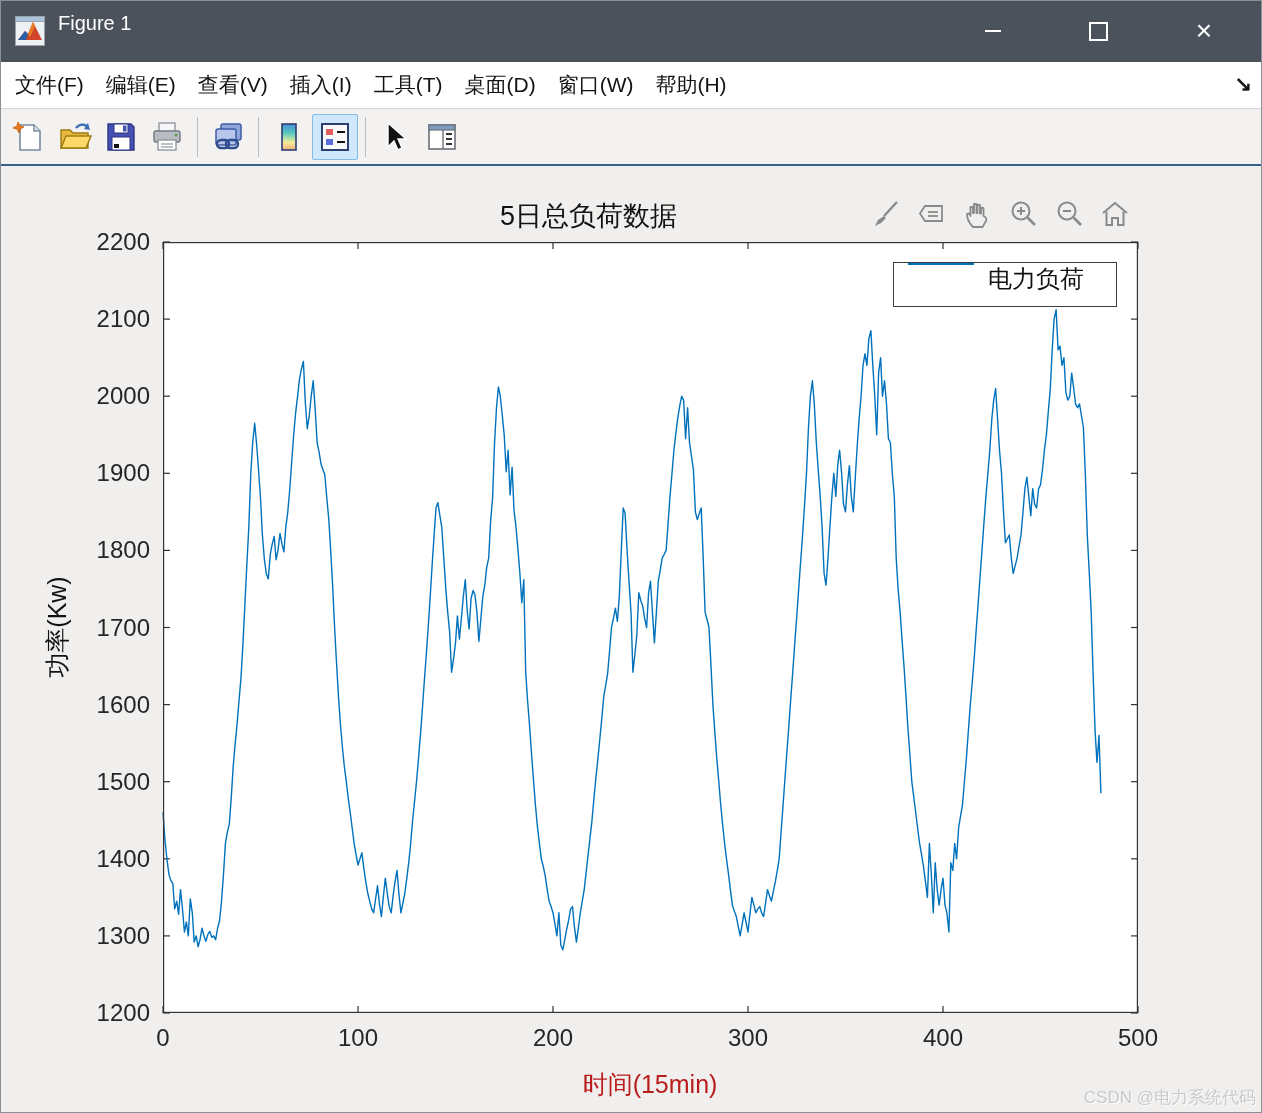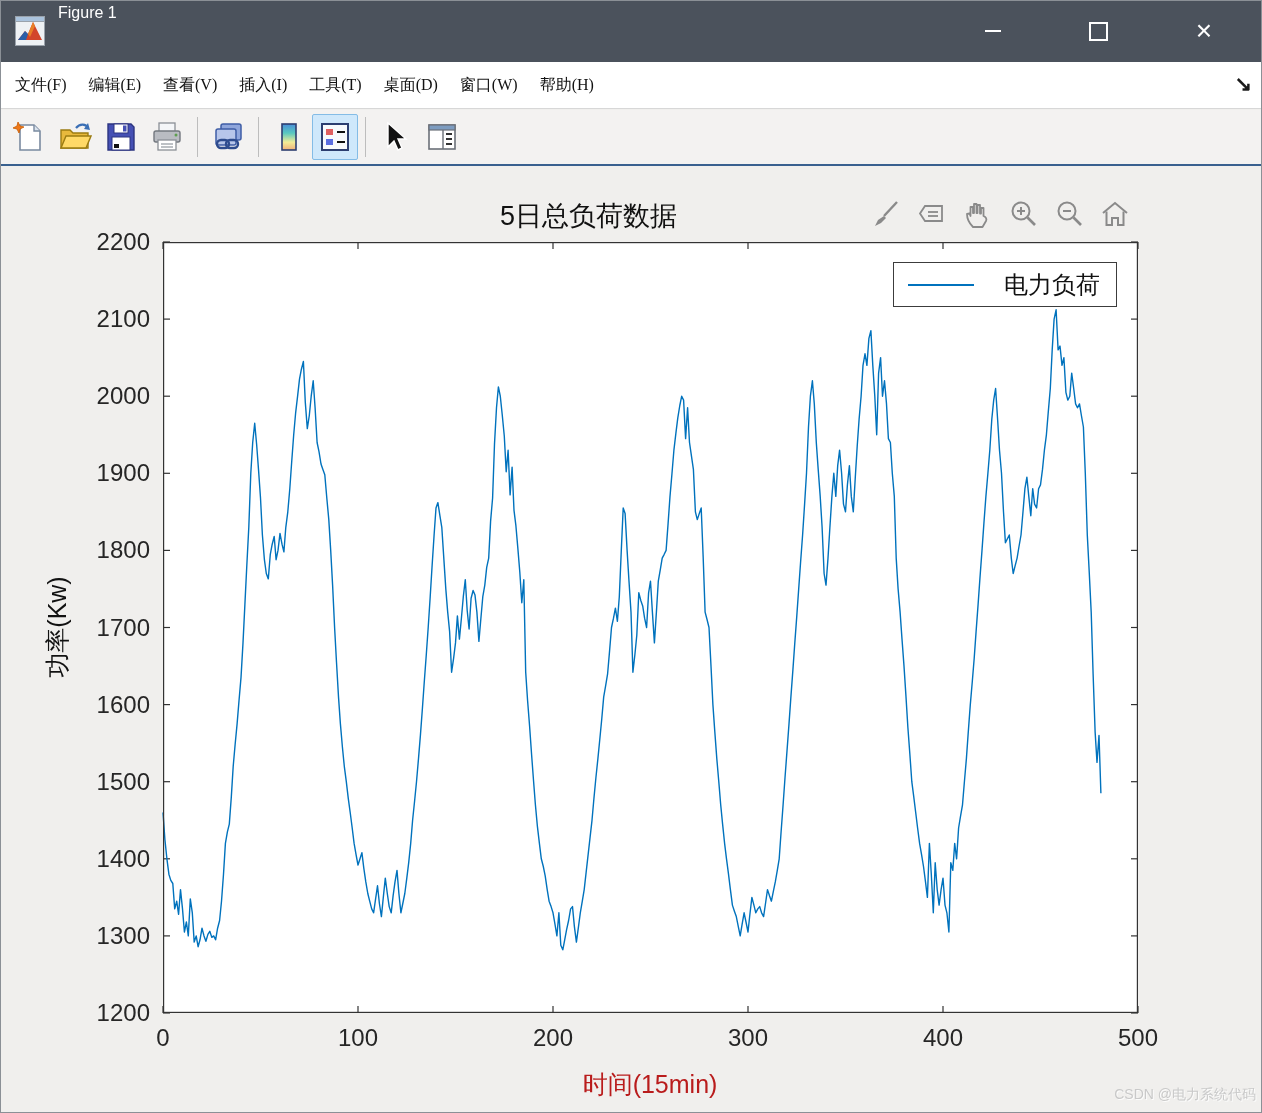--- a/index.html
+++ b/index.html
@@ -2,31 +2,31 @@
 <html><head>
 <meta charset="utf-8">
 <style>
   html,body{margin:0;padding:0;width:1262px;height:1113px;overflow:hidden;
     font-family:"Liberation Sans", sans-serif;background:#f0efed;}
   .frame{position:fixed;inset:0;border:1px solid #8b9096;pointer-events:none;z-index:99;}
 
   
   .titlebar{position:absolute;left:0;top:0;width:1262px;height:62px;background:#4b525c;}
   .app-icon{position:absolute;left:15px;top:16px;width:30px;height:30px;}
-  .win-title{position:absolute;left:58px;top:4px;font-size:16px;color:#ffffff;}
+  .win-title{position:absolute;left:58px;top:12px;font-size:20px;color:#ffffff;}
   .winbtn{position:absolute;top:0;width:62px;height:62px;display:flex;align-items:center;justify-content:center;color:#fff;}
   .btn-min{left:962px;} .btn-max{left:1067px;} .btn-close{left:1173px;}
   .glyph-min{width:16px;height:2px;background:#fff;}
   .glyph-max{width:15px;height:15px;border:2px solid #fff;}
   .glyph-close{font-size:28px;line-height:28px;font-weight:300;}
 
   
   .menubar{position:absolute;left:0;top:62px;width:1262px;height:47px;background:#ffffff;
     border-bottom:1px solid #d7d7d7;display:flex;align-items:center;padding-left:4px;box-sizing:border-box;}
-  .menu-item{font-size:16px;color:#121212;padding:0 11px;cursor:default;font-family:Liberation Serif, serif;}
+  .menu-item{font-size:21px;color:#121212;padding:0 11px;cursor:default;}
   .dock-arrow{position:absolute;right:10px;top:72px;font-size:21px;color:#1a1a1a;font-weight:bold;}
 
   
   .toolbar{position:absolute;left:0;top:110px;width:1262px;height:56px;background:#f3f2f1;
     border-bottom:2px solid #39608f;display:flex;align-items:center;padding-left:6px;box-sizing:border-box;}
   .tbtn{width:44px;height:44px;display:flex;align-items:center;justify-content:center;border:1px solid transparent;border-radius:2px;}
   .tbtn.active{background:#cfe8fb;border:1px solid #84bce6;}
   .tsep{width:1px;height:40px;background:#bdbdbd;margin:0 7px;}
 
   
@@ -36,24 +36,24 @@
   .axtools{position:absolute;left:868px;top:196px;display:flex;gap:12px;}
   .axtool{width:34px;height:36px;display:flex;align-items:center;justify-content:center;}
   #plot-wrap{position:absolute;left:163px;top:242px;width:975px;height:771px;}
   #plot-svg{overflow:visible;}
   #plot-svg line, #plot-svg .box{stroke:#333;stroke-width:1.2px;}
   #plot-svg text{fill:#262626;font-size:24px;font-family:"Liberation Sans",sans-serif;}
   .ylabel{position:absolute;left:57px;top:627px;transform:translate(-50%,-50%) rotate(-90deg);
     font-size:25px;color:#111;white-space:nowrap;}
   .xlabel{position:absolute;left:500px;top:1068px;width:300px;text-align:center;font-size:25px;color:#b91c1c;}
   .legend{position:absolute;left:893px;top:262px;width:222px;height:43px;background:#fff;
-    border:1px solid #3c3c3c;display:flex;align-items:center;gap:16px;}
+    border:1px solid #3c3c3c;display:flex;}
   .legend-line{width:66px;height:2px;margin-left:14px;}
   .legend-text{margin-left:14px;font-size:24px;color:#111;}
-  .watermark{position:absolute;right:6px;top:1086px;font-size:14px;color:#c9c9c9;
+  .watermark{position:absolute;right:6px;top:1086px;font-size:17px;color:#c9c9c9;
     text-shadow:1px 1px 0 #fcfcfc;}
 </style>
 </head>
 <body>
 
 <div class="frame"></div>
 
 <div class="titlebar">
   <svg class="app-icon" viewBox="0 0 30 30">
     <rect x="0.5" y="0.5" width="29" height="29" fill="#eef1f4" stroke="#9aa2ab"></rect>

